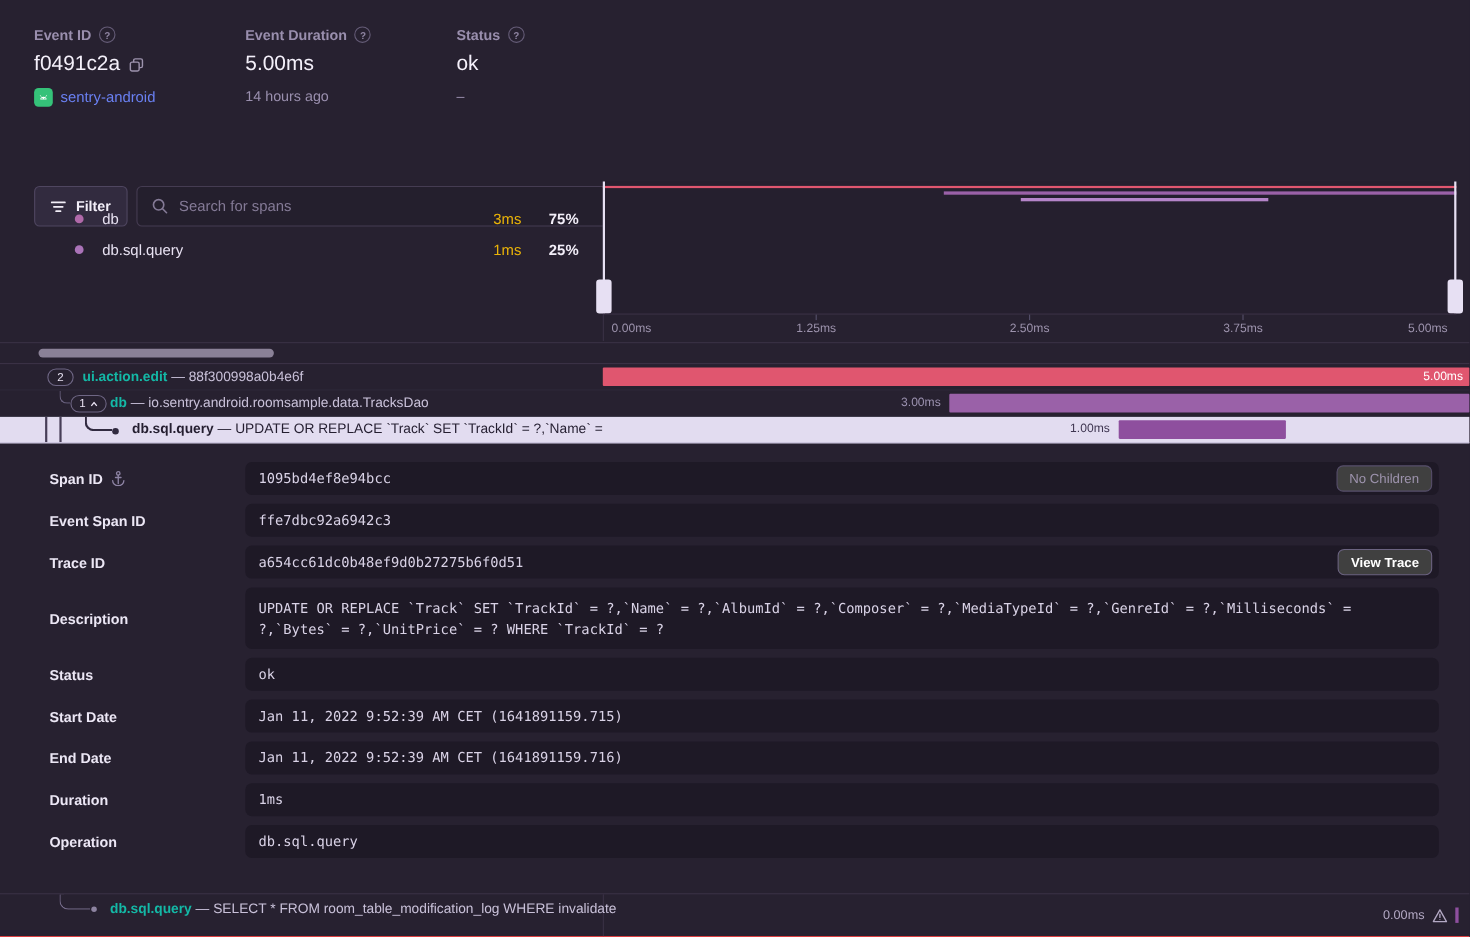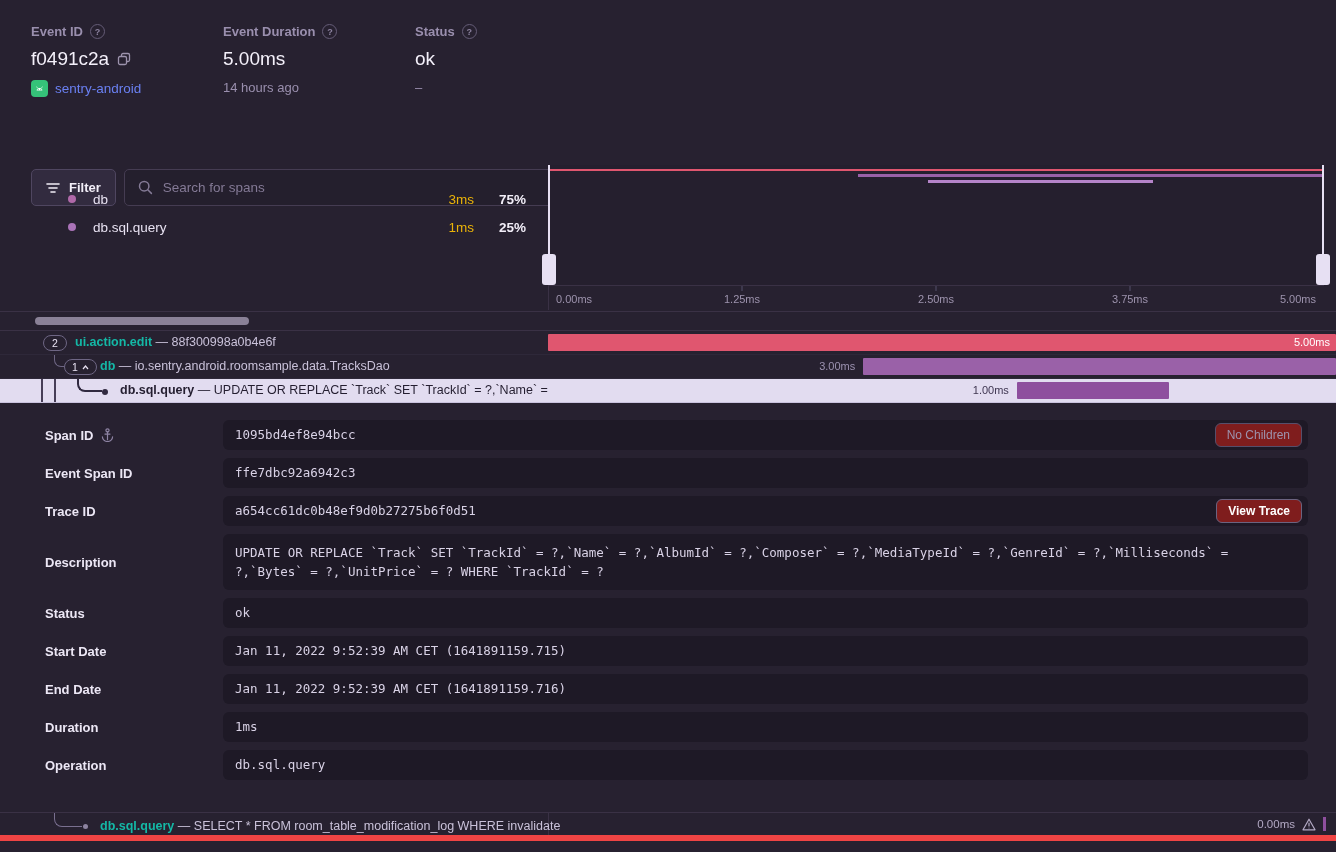--- a/index.html
+++ b/index.html
@@ -105,26 +105,26 @@
   .detail-row { display:flex; align-items:center; }
   .detail-label { width:178px; flex:none; font-size:13px; font-weight:700; color:#ece7f5;
     display:flex; align-items:center; gap:8px; }
   .detail-field { flex:1; background:#1e1926; border-radius:6px; padding:7px 12px;
     font-family:"DejaVu Sans Mono", monospace; font-size:12.5px; color:#d9d2e6;
     position:relative; min-height:30px; line-height:16px; }
   .detail-field.tall { line-height:19px; padding-top:9px; padding-bottom:9px; padding-right:60px; }
   .pill-btn { position:absolute; right:6px; top:50%; transform:translateY(-50%);
     border:1px solid #564e6a; border-radius:6px; padding:4px 11px;
     font-family:"Liberation Sans", sans-serif; font-size:12px; color:#9d93ad;
-    background:#7f1d1d; cursor:pointer; }
+    background:#404040; cursor:pointer; }
   .pill-btn.primary { color:#ffffff; font-weight:700; border-color:#6b6380; }
 
   
-  .bottom-row { position:absolute; top:812px; left:0; right:0; height:29px;
-    border-top:1px solid #3a3145; border-bottom:6px solid #ef4444; cursor:pointer; }
+  .bottom-row { position:absolute; top:812px; left:0; right:0; height:40px;
+    border-top:1px solid #3a3145; border-bottom:1px solid #ef4444; cursor:pointer; }
   .bottom-divider { position:absolute; left:548px; top:0; bottom:0; width:1px; background:#3a3145; }
   .elbow-bot { position:absolute; left:54px; top:0; width:28px; height:14px;
     border-left:1.5px solid #7a7090; border-bottom:1.5px solid #7a7090; border-bottom-left-radius:8px; }
   .bot-dot { position:absolute; left:83px; top:11px; width:5px; height:5px; border-radius:50%; background:#8d83a0; }
   .bottom-text { position:absolute; left:100px; top:6px; white-space:nowrap; font-size:12.5px; z-index:1; }
   .bottom-right { position:absolute; right:10px; top:0; height:100%; display:flex; align-items:center; gap:7px; }
   .bottom-dur { font-size:11.5px; color:#b3a9c4; }
   .zero-bar { width:3px; height:14px; background:#8e4f9e; }
 
   svg { display:block; }

